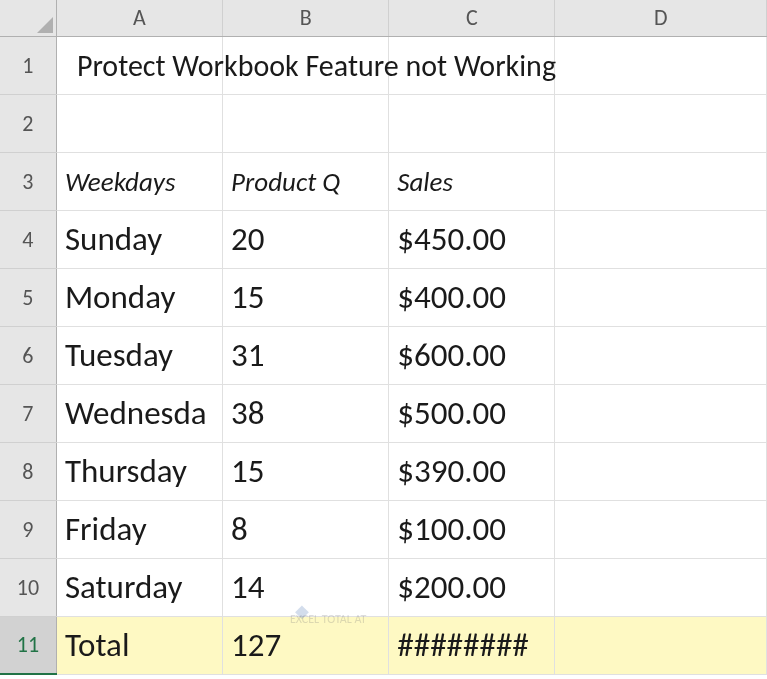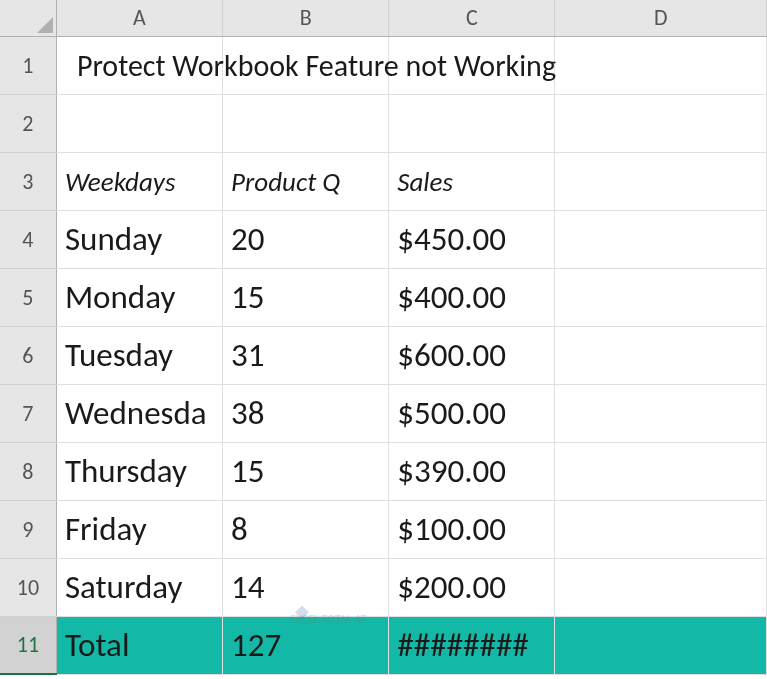--- a/index.html
+++ b/index.html
@@ -61,21 +61,21 @@
       padding: 4px 8px;
       font-size: 33px;
       color: #1a1a1a;
       height: 58px;
       overflow: hidden;
       white-space: nowrap;
       text-overflow: clip;
       vertical-align: middle;
     }
     .cell.active-row {
-      background: #14b8a6;
+      background: #fef9c3;
     }
     .title-cell {
       font-size: 30px;
       overflow: visible;
       position: relative;
     }
     .title-text {
       position: absolute;
       left: 20px;
       top: 50%;

